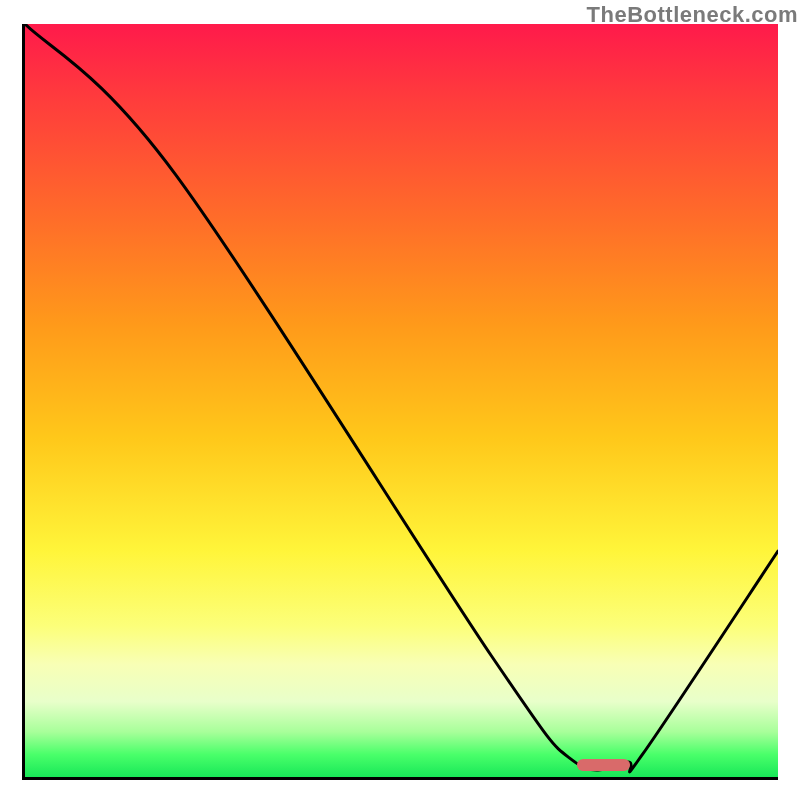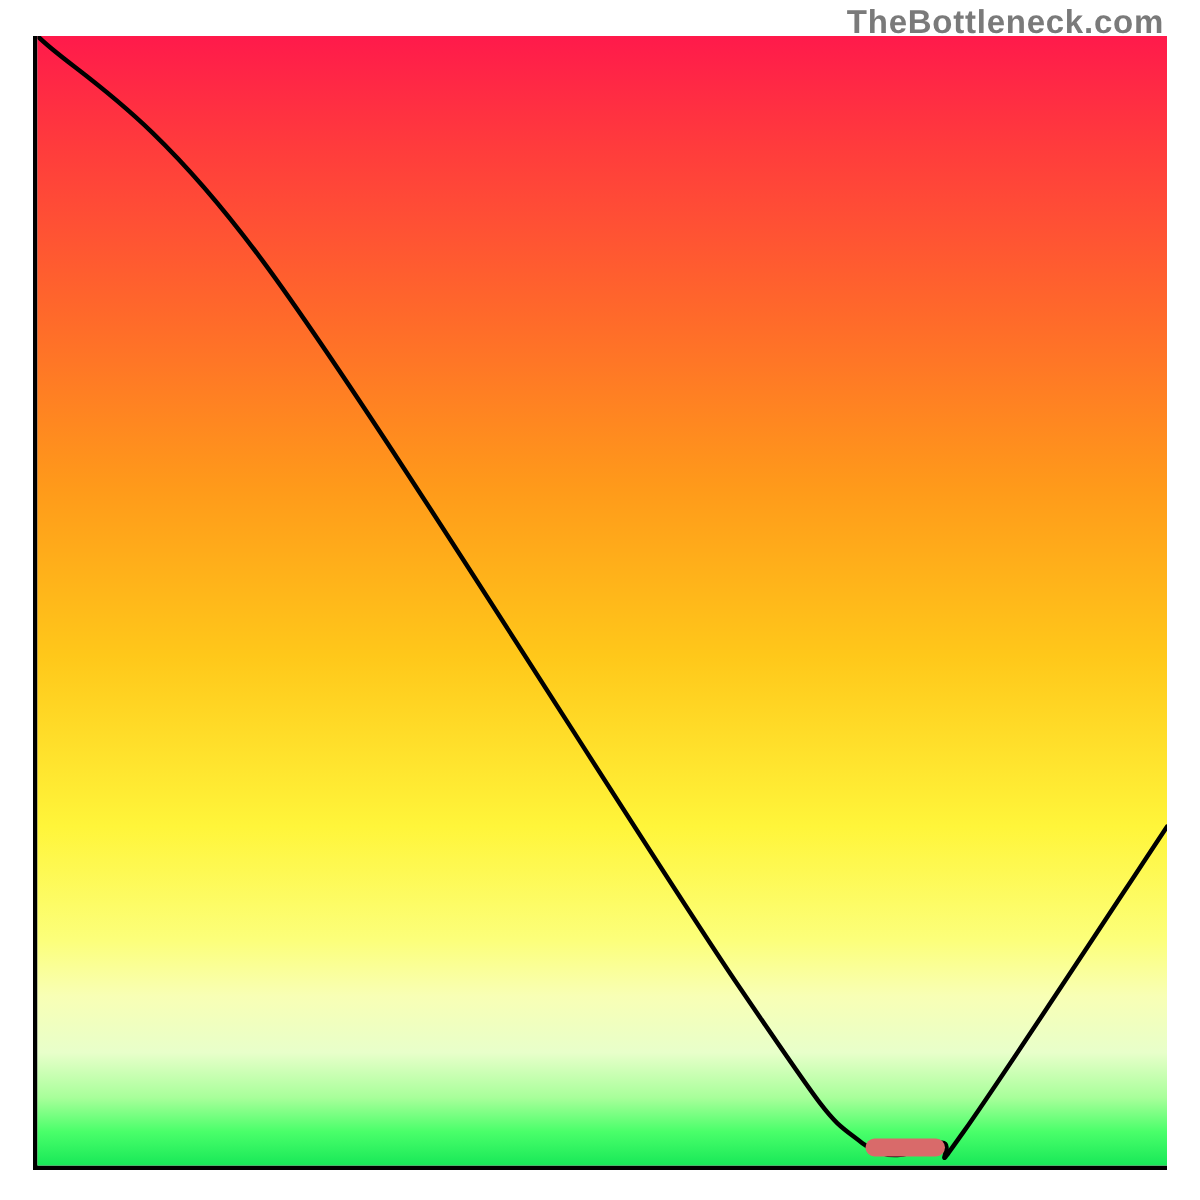--- a/index.html
+++ b/index.html
@@ -7,21 +7,21 @@
     padding: 0;
     width: 800px;
     height: 800px;
     background: #ffffff;
     position: relative;
     font-family: Arial, sans-serif;
   }
   .watermark {
     position: absolute;
     top: 2px;
-    right: 24px;
+    right: 2px;
     font-size: 22px;
     font-weight: bold;
     color: #7a7a7a;
     letter-spacing: 0.5px;
     z-index: 10;
   }
   .plot-area {
     position: absolute;
     left: 22px;
     top: 24px;

